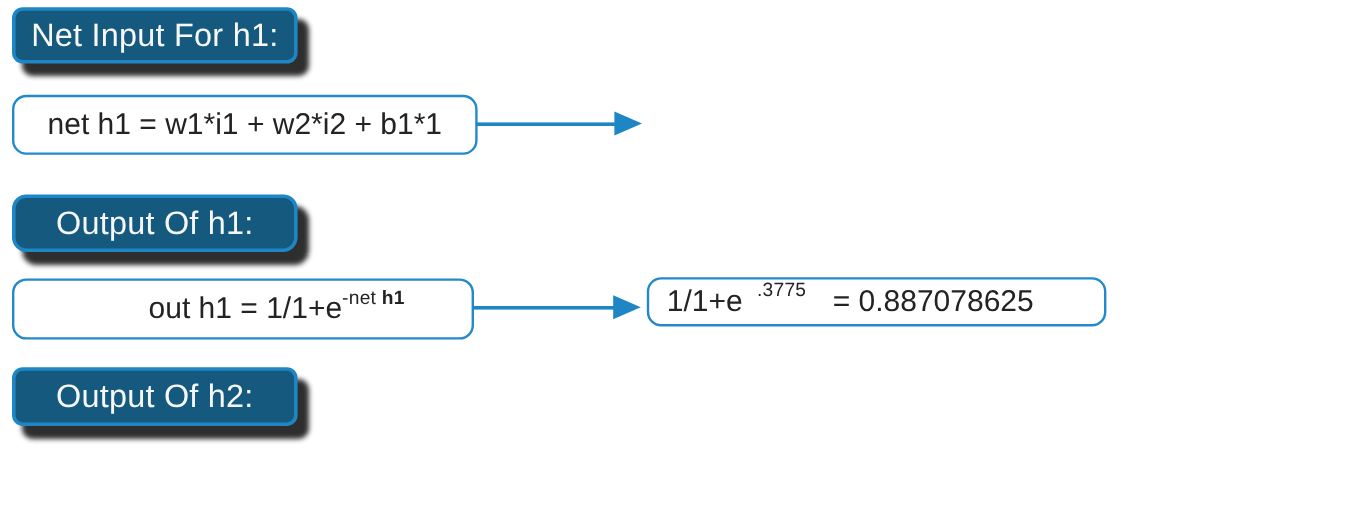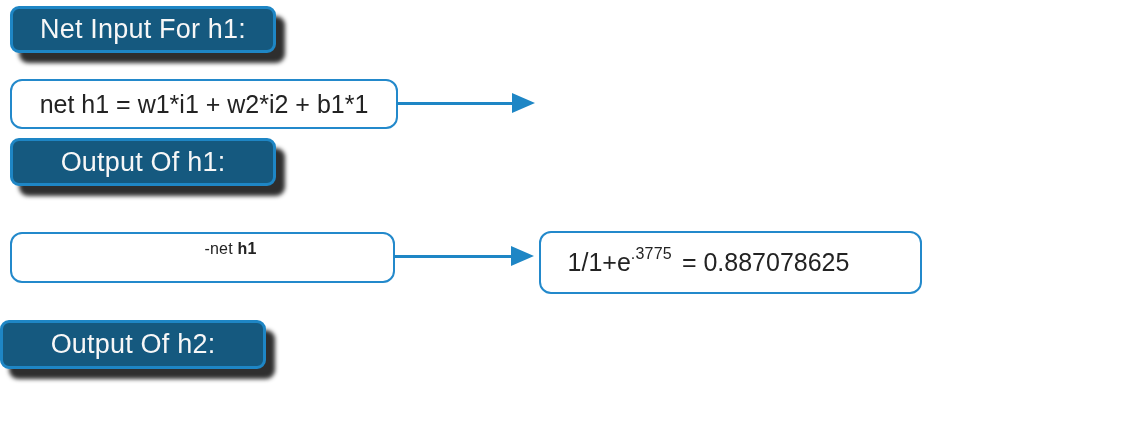--- a/index.html
+++ b/index.html
@@ -15,21 +15,21 @@
   .stage{
     position:relative;
     width:1134px;height:439px;
     background:var(--page-bg);
     font-family:"Liberation Sans", sans-serif;
     overflow:hidden;
   }
   .hdr{
     position:absolute;
     box-sizing:border-box;
-    width:266px;height:47px;
+    width:238px;height:47px;
     background:var(--header-fill);
     border:3px solid var(--header-border);
     border-radius:9px;
     box-shadow:9px 10px 4px rgba(0,0,0,0.82);
     color:var(--header-text);
     font-size:27px;
     display:flex;align-items:center;justify-content:center;
     letter-spacing:0.2px;
     white-space:nowrap;
   }
@@ -75,35 +75,36 @@
   </div>
 
   <div class="fbox" style="left:10px;top:79px;width:388px;height:50px;text-align:right;">
     <span>net h1 = w1*i1 + w2*i2 + b1*1</span>
   </div>
 
   <div class="arrow-line" style="left:397px;top:102px;width:116px;"></div>
   <div class="arrow-head" style="left:512px;top:93px;"></div>
 
 
-  <div class="hdr" style="left:10px;top:138px;height:48px;">
+  <div class="hdr" style="left:10px;top:162px;height:48px;border-radius:12px;">
     <span>Output Of h1:</span>
   </div>
 
   <div class="fbox shift-right" style="left:10px;top:232px;width:385px;height:51px;">
+    <span>out h1 = 1/1+e</span>
       <span class="sup"><span>-net </span><b>h1</b></span>
   </div>
 
   <div class="arrow-line" style="left:394px;top:255px;width:118px;"></div>
   <div class="arrow-head" style="left:511px;top:246px;"></div>
 
-  <div class="fbox shift-left" style="left:539px;top:231px;width:383px;height:63px;">
+  <div class="fbox shift-left" style="left:539px;top:231px;width:383px;height:41px;gap:12px;">
     <span>1/1+e</span>
       <span class="sup">.3775</span>
       <span class="gap-sup"> = 0.887078625</span>
   </div>
 
-  <div class="hdr" style="left:0;top:306px;height:49px;margin-top:14px;">
+  <div class="hdr" style="left:10px;top:306px;height:49px;">
     <span>Output Of h2:</span>
   </div>
 
 
 </div>
 
 </body></html>

